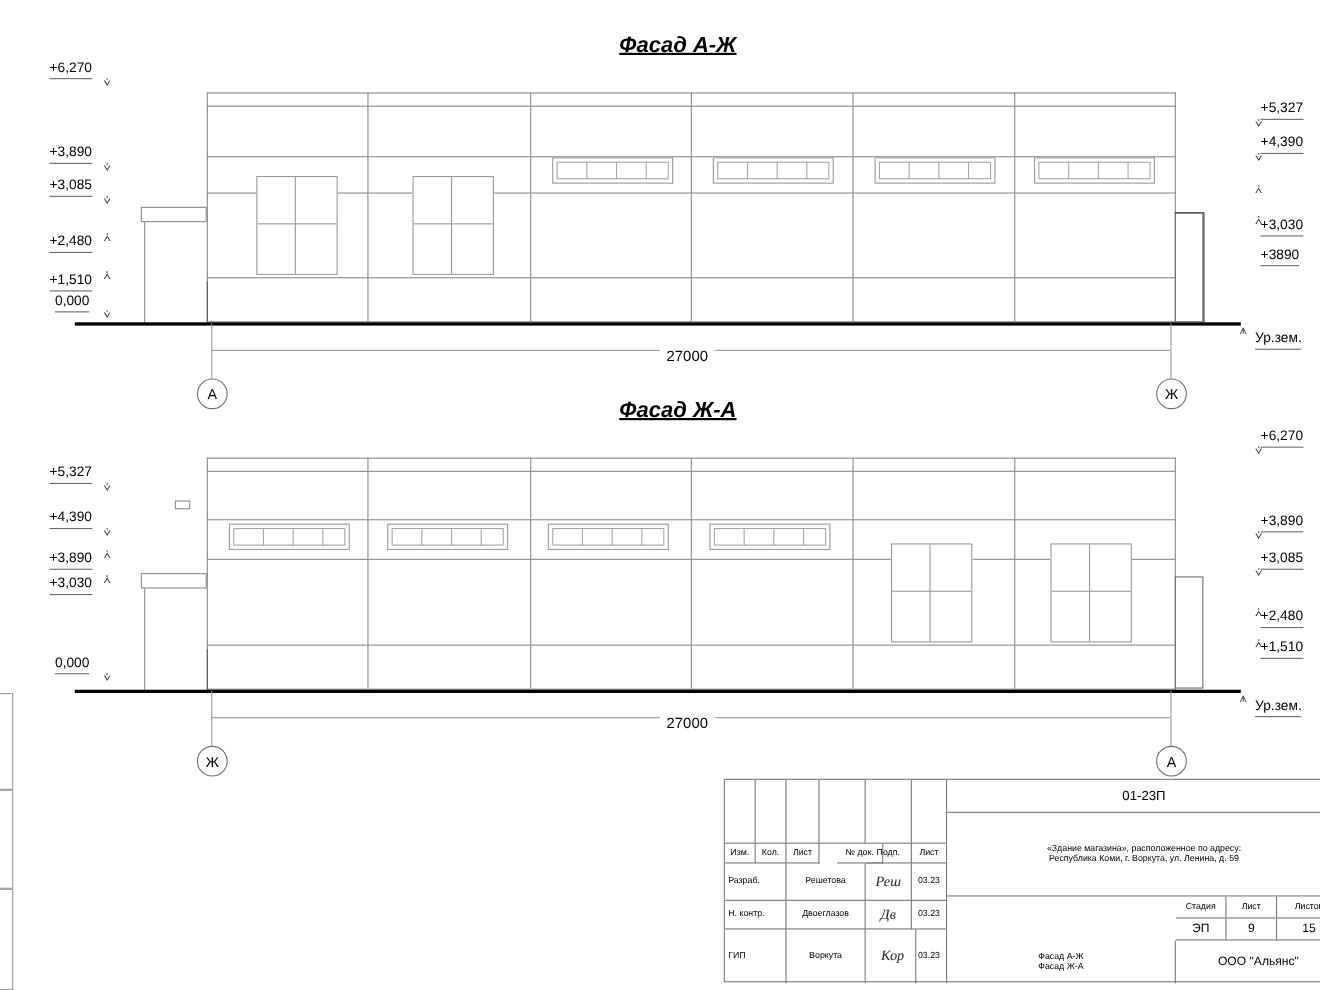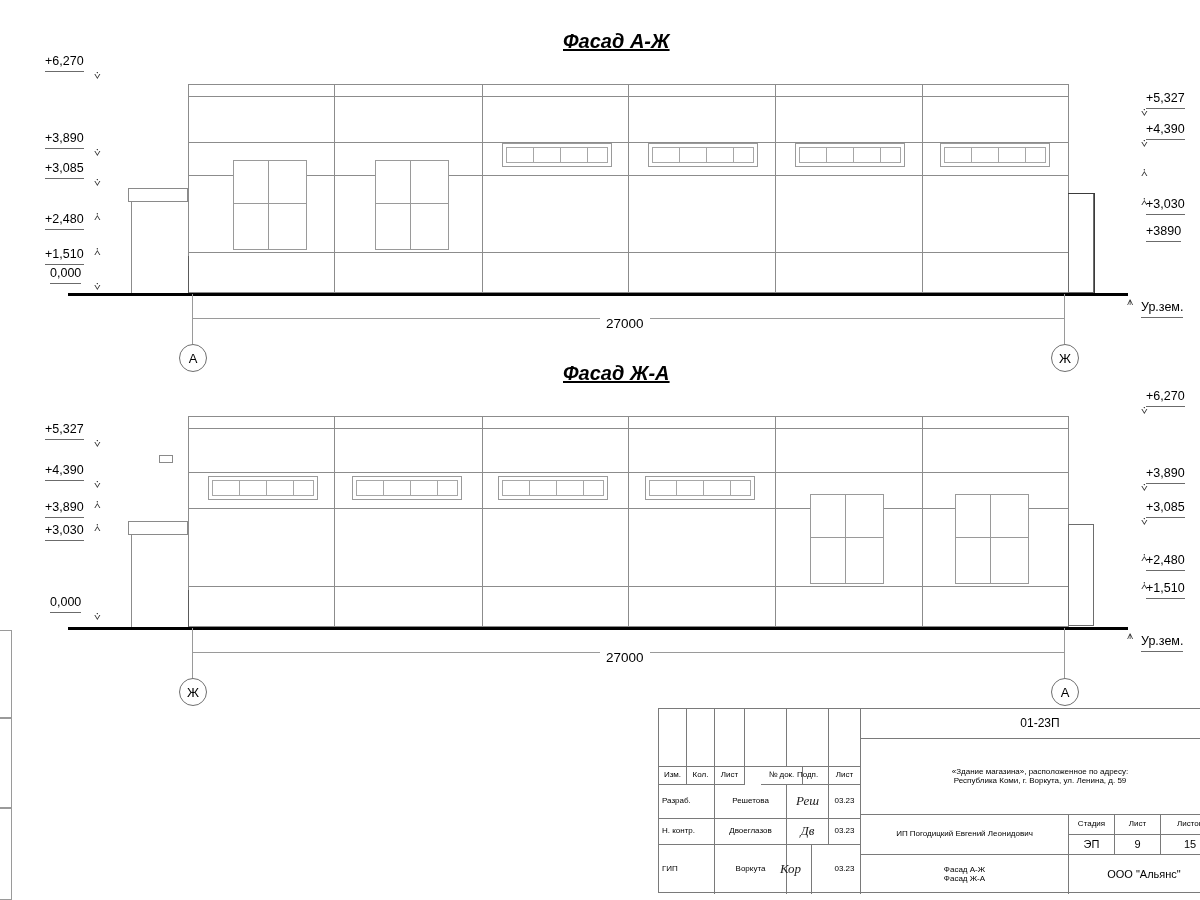--- a/index.html
+++ b/index.html
@@ -313,33 +313,32 @@
 
     <div class="cell f8 left" style="left:0;top:110px;width:56px;height:26px;">Н. контр.</div>
     <div class="cell f8" style="left:56px;top:110px;width:72px;height:26px;">Двоеглазов</div>
     <div class="cell" style="left:128px;top:110px;width:42px;height:26px;text-align:center;">
         <span class="sig">Дв</span>
       </div>
     <div class="cell f8" style="left:170px;top:110px;width:32px;height:26px;">03.23</div>
 
     <div class="cell f8 left nb-b" style="left:0;top:136px;width:56px;height:49px;">ГИП</div>
     <div class="cell f8 nb-b" style="left:56px;top:136px;width:72px;height:49px;">Воркута</div>
-    <div class="cell nb-b" style="left:111px;top:136px;width:42px;height:49px;">
+    <div class="cell nb-b" style="left:132px;top:136px;width:42px;height:49px;">
         <span class="sig">Кор</span>
       </div>
     <div class="cell f8 nb-b" style="left:170px;top:136px;width:32px;height:49px;">03.23</div>
 
     <div class="cell big" style="left:202px;top:0;width:358px;height:30px;border-right:none;">01-23П</div>
 
     <div class="cell f8" style="left:202px;top:30px;width:358px;height:76px;border-right:none;flex-direction:column;">
       <span>«Здание магазина», расположенное по адресу:</span>
       <span>Республика Коми, г. Воркута, ул. Ленина, д. 59</span>
     </div>
 
-    <div class="cell f8" style="left:202px;top:106px;width:208px;height:40px;">ИП Погодицкий Евгений Леонидович</div>
 
     <div class="cell f8" style="left:410px;top:106px;width:46px;height:20px;">Стадия</div>
     <div class="cell f8" style="left:456px;top:106px;width:46px;height:20px;">Лист</div>
     <div class="cell f8" style="left:502px;top:106px;width:58px;height:20px;border-right:none;">Листов</div>
 
     <div class="cell f11" style="left:410px;top:126px;width:46px;height:20px;">ЭП</div>
     <div class="cell f11" style="left:456px;top:126px;width:46px;height:20px;">9</div>
     <div class="cell f11" style="left:502px;top:126px;width:58px;height:20px;border-right:none;">15</div>
 
     <div class="cell f8 nb-b" style="left:202px;top:146px;width:208px;height:39px;flex-direction:column;">

